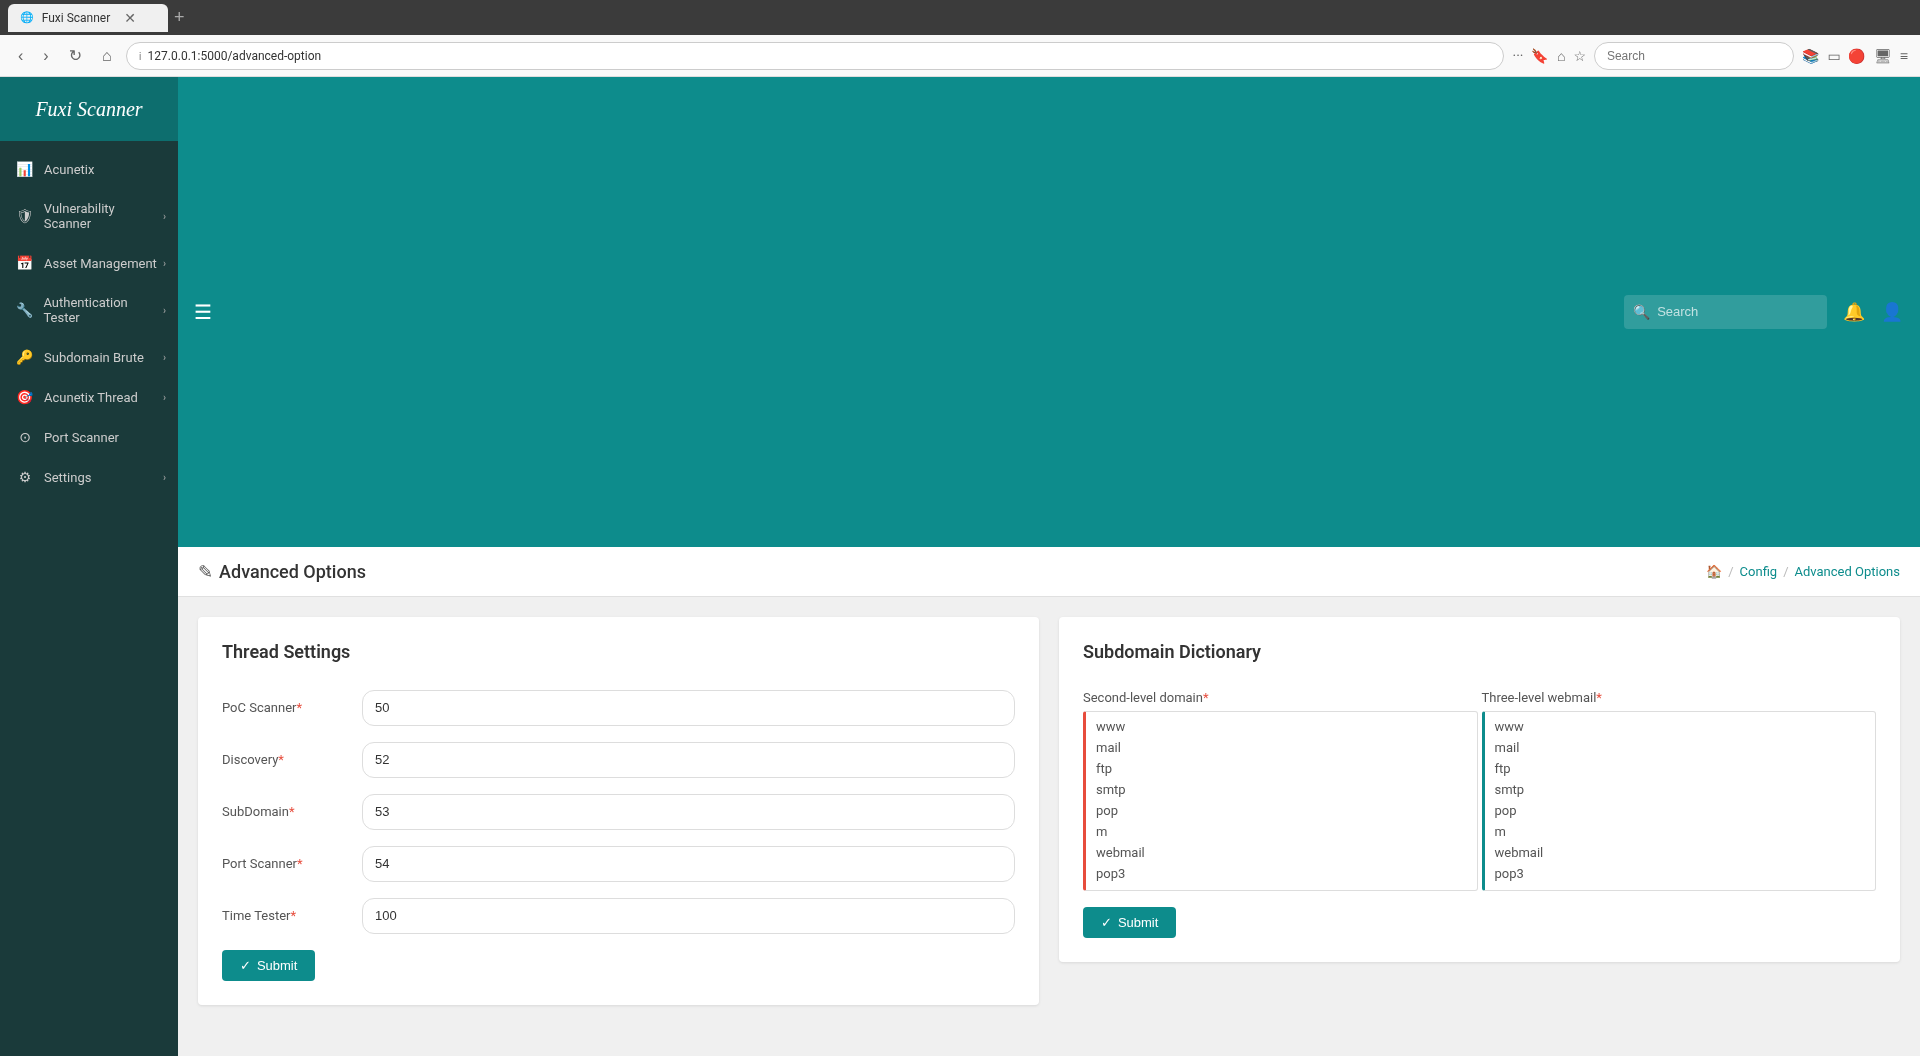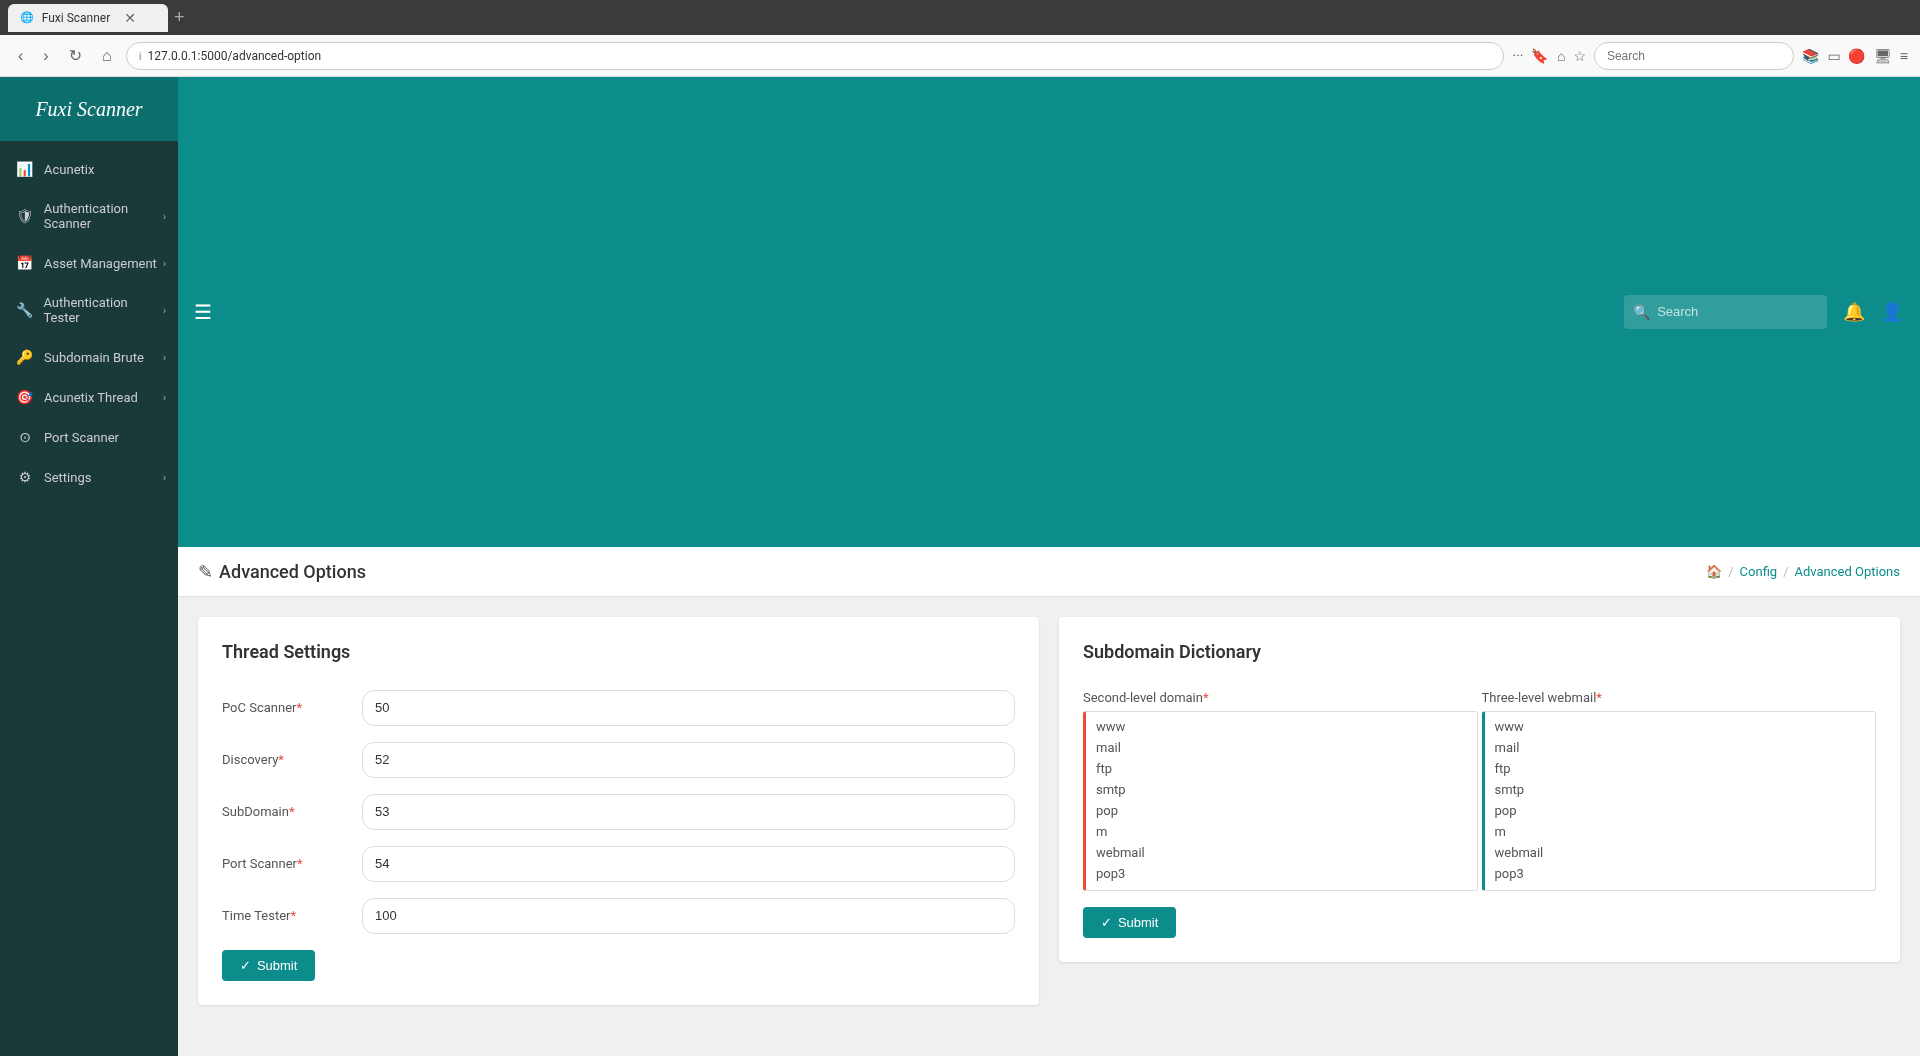--- a/index.html
+++ b/index.html
@@ -111,21 +111,21 @@
     <div class="sidebar-header">
       <span class="sidebar-logo">Fuxi Scanner</span>
     </div>
     <nav class="sidebar-nav">
       <div class="sidebar-item">
         <span class="icon">📊</span>
         <span>Acunetix</span>
       </div>
       <div class="sidebar-item">
         <span class="icon">🛡</span>
-        <span>Authentication Scanner</span>
+        <span>Vulnerability Scanner</span>
         <span class="arrow">›</span>
       </div>
       <div class="sidebar-item">
         <span class="icon">📅</span>
         <span>Asset Management</span>
         <span class="arrow">›</span>
       </div>
       <div class="sidebar-item">
         <span class="icon">🔧</span>
         <span>Authentication Tester</span>

